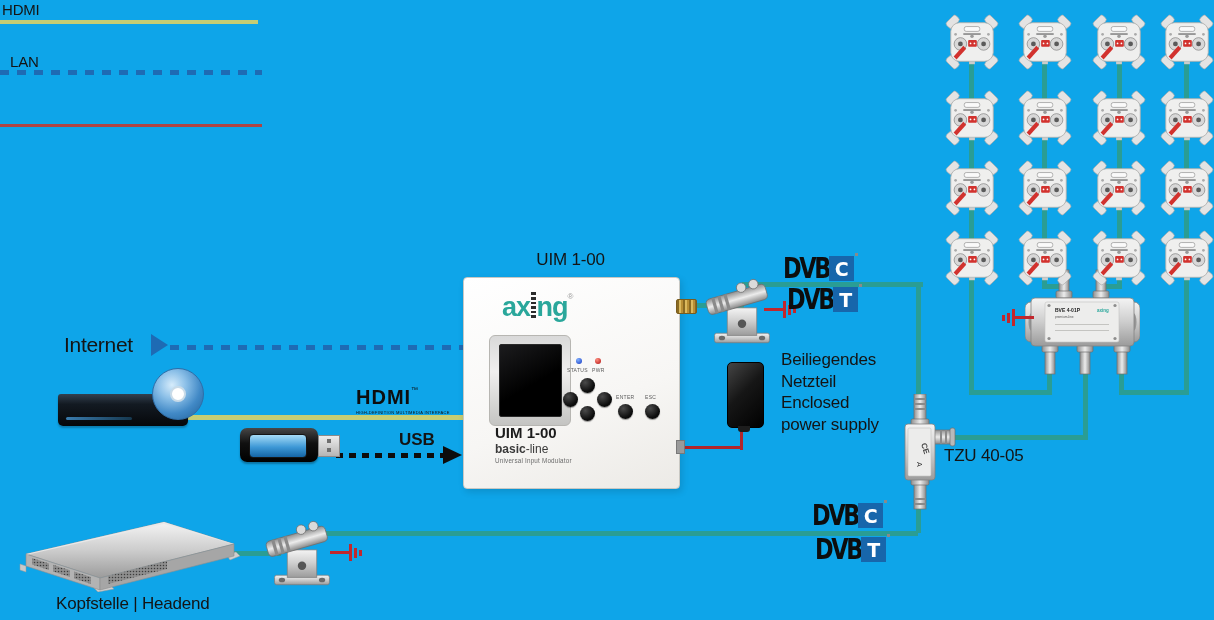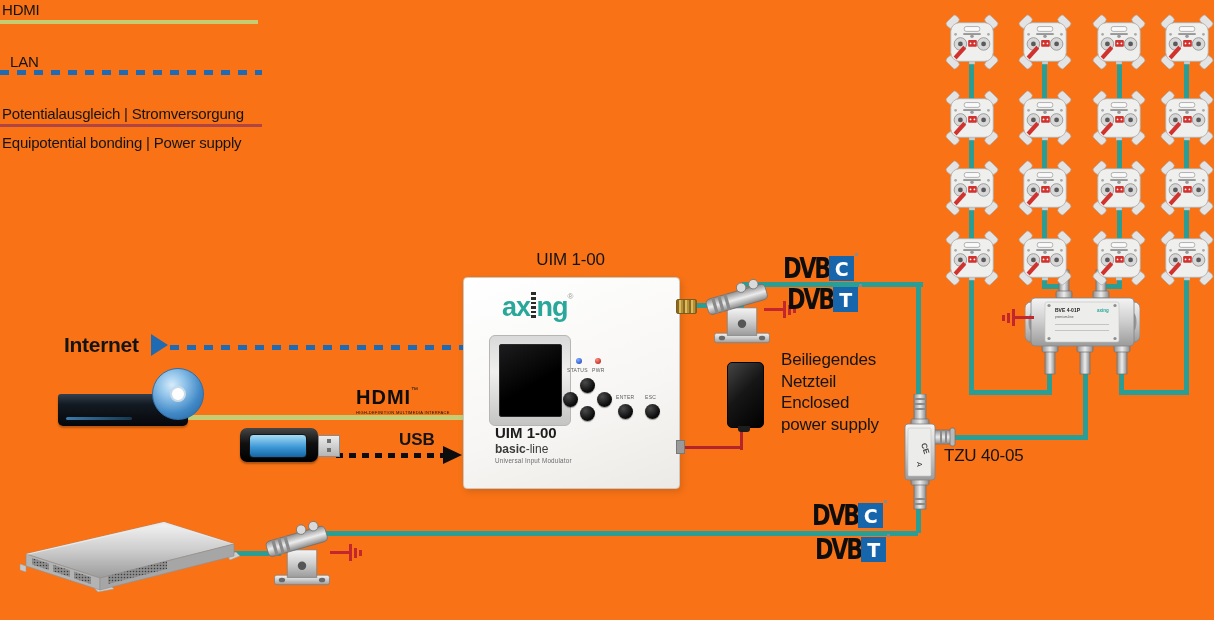--- a/index.html
+++ b/index.html
@@ -1,30 +1,30 @@
 <!DOCTYPE html>
 <html style="--teal: #2A9D94; --hdmi: #C5CD74; --lan: #1E6BB4; --bonding: #AF4443; --power: #B2262B; --earth: #C1272D; --dvbblue: #1766AB; --axing: #2AA79B;"><head>
 <meta charset="utf-8">
 <style>
   html,body{margin:0;padding:0;background:#fff;}
-  #canvas{position:relative;width:1214px;height:620px;background:#f97316;overflow:hidden;
+  #canvas{position:relative;width:1214px;height:620px;background:#0ea5e9;overflow:hidden;
           font-family:"Liberation Sans",sans-serif;color:#141414;}
   .line{position:absolute;z-index:1;}
   .hl{height:5px;background:var(--teal);}
   .vl{width:5px;background:var(--teal);}
   .rh{height:3px;background:var(--power);}
   .rv{width:3px;background:var(--power);}
   .dash-lan{position:absolute;z-index:1;height:5px;
     background:repeating-linear-gradient(90deg,var(--lan) 0 9px,transparent 9px 17px);}
   .dash-usb{position:absolute;z-index:1;height:5px;
     background:repeating-linear-gradient(90deg,#0d0d0d 0 7px,transparent 7px 13px);}
   .t15{font-size:15px;letter-spacing:-0.2px;}
   .t17{font-size:17px;letter-spacing:-0.2px;}
   .t20b{font-size:20px;font-weight:bold;letter-spacing:-0.3px;}
-  .t21b{font-size:21px;font-weight:bold;letter-spacing:-0.3px;}
+  .t21b{font-size:21px;font-weight:normal;letter-spacing:-0.3px;}
   .txt{position:absolute;z-index:4;white-space:nowrap;}
   
   .tri{position:absolute;z-index:3;width:0;height:0;}
   .tri-lan{border-top:11px solid transparent;border-bottom:11px solid transparent;border-left:17px solid var(--lan);}
   .tri-usb{border-top:9px solid transparent;border-bottom:9px solid transparent;border-left:19px solid #0d0d0d;}
   
   .earth{position:absolute;z-index:3;width:34px;height:20px;}
   .earth i{position:absolute;background:var(--earth);display:block;}
   .e-line{left:0;top:8px;width:19px;height:3px;}
   .e-b1{left:19px;top:1px;width:3px;height:17px;}
@@ -113,23 +113,21 @@
         <rect width="3" height="3" fill="#8e8e8e"></rect>
           <circle cx="1.5" cy="1.5" r=".75" fill="#3d3d3d"></circle>
       </pattern>
     </defs>
   </svg>
 
   <div class="txt t15" style="left:2px;top:1px">HDMI</div>
   <div class="line" style="left:0;top:20px;width:258px;height:4px;background:var(--hdmi)"></div>
   <div class="txt t15" style="left:10px;top:53px">LAN</div>
   <div class="dash-lan" style="left:0;top:70px;width:262px"></div>
-  <div class="txt t15" style="left:2px;top:105px">Potentialausgleich | Stromversorgung</div>
   <div class="line" style="left:0;top:124px;width:262px;height:3px;background:var(--bonding)"></div>
-  <div class="txt t15" style="left:2px;top:134px">Equipotential bonding | Power supply</div>
 
   <div class="txt t21b" style="left:64px;top:333px">Internet</div>
   <div class="tri tri-lan" style="left:151px;top:334px"></div>
   <div class="dash-lan" style="left:170px;top:345px;width:293px"></div>
 
   <div class="player"></div>
   <div class="disc"></div>
   <div class="line" style="left:186px;top:415px;width:277px;height:5px;background:var(--hdmi)"></div>
   <div class="txt" style="left:356px;top:386px;z-index:4">
     <span style="font-size:20px;font-weight:bold;letter-spacing:1px;color:#0d0d0d">HDMI</span><span style="font-size:7px;vertical-align:top;color:#0d0d0d">™</span>
@@ -794,14 +792,15 @@
     <polygon points="208,38 218,36 222,40 212,44" fill="#cfcfcf" stroke="#999" stroke-width=".5"></polygon>
     <polygon points="8,38 146,6 216,28 82,62" fill="url(#metV)" stroke="#8f8f8f" stroke-width=".6"></polygon>
     <polygon points="8,38 82,62 82,74 8,50" fill="#b3b3b3" stroke="#8f8f8f" stroke-width=".6"></polygon>
     <polygon points="82,62 216,28 216,40 82,74" fill="#a6a6a6" stroke="#8f8f8f" stroke-width=".6"></polygon>
     <polygon points="14,42 31,47.5 31,54 14,48.5" fill="url(#ventP)"></polygon>
     <polygon points="35,48.8 52,54.3 52,61 35,55.5" fill="url(#ventP)"></polygon>
     <polygon points="56,55.6 73,61.1 73,68 56,62.4" fill="url(#ventP)"></polygon>
     <polygon points="90,60 149,45 149,53 90,68" fill="url(#ventP)"></polygon>
     <polygon points="8,38 146,6 216,28 214,28 146,8 10,38.5" fill="#e9e9e9"></polygon>
   </svg>
+  <div class="txt t17" style="left:56px;top:594px">Kopfstelle | Headend</div>
 
 </div>
 
 </body></html>

